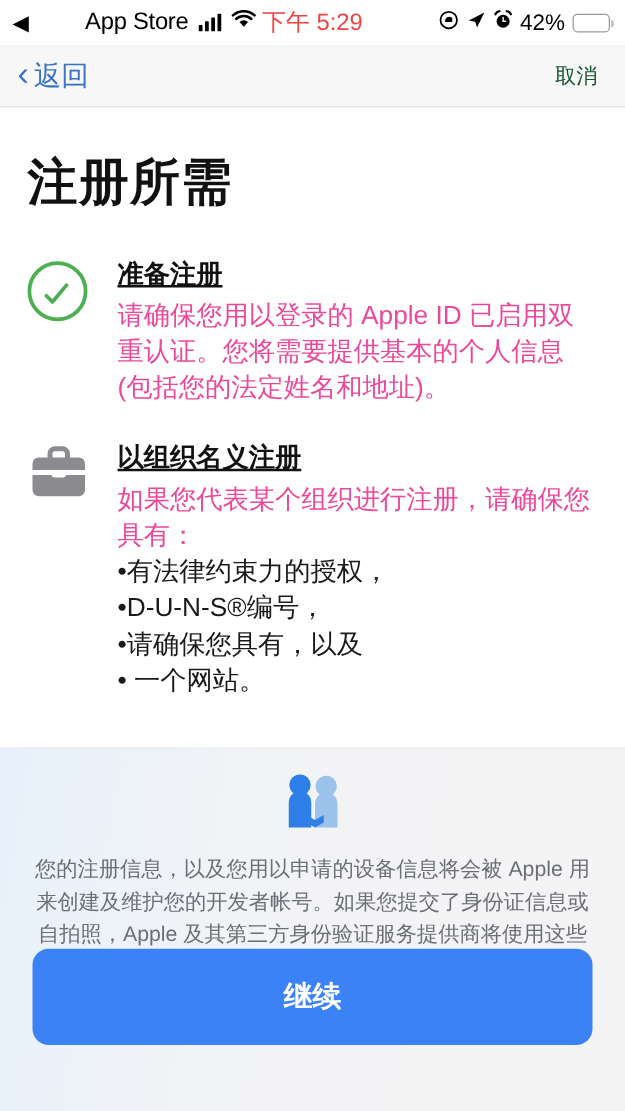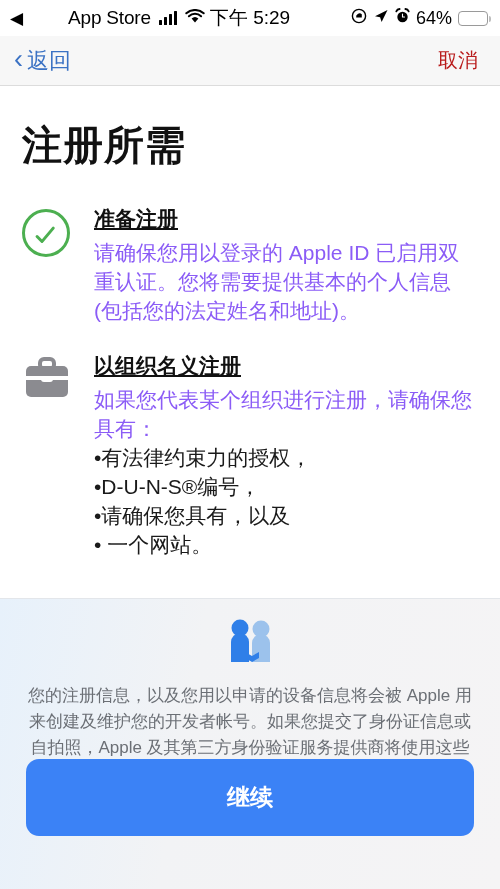--- a/index.html
+++ b/index.html
@@ -23,21 +23,21 @@
   }
   .sb-left{ display:flex; align-items:center; gap:5px; }
   .sb-backarrow{ font-size:17px; color:#000; line-height:1; }
   .sb-carrier{ font-size:19px; color:#000; letter-spacing:-0.2px;margin-left:40px; }
   .sb-signal{ display:flex; align-items:flex-end; gap:2px; height:14px; margin-left:3px;}
   .sb-signal i{ width:3px; background:#000; border-radius:0.5px; display:block;}
   .sb-signal i:nth-child(1){height:5px;}
   .sb-signal i:nth-child(2){height:8px;}
   .sb-signal i:nth-child(3){height:11px;}
   .sb-signal i:nth-child(4){height:14px;}
-  .sb-center{ position:absolute; left:0; right:0; text-align:center; font-size:19px; color:#000000; pointer-events:none;}
+  .sb-center{ position:absolute; left:0; right:0; text-align:center; font-size:19px; color:#ef4444; pointer-events:none;}
   .sb-right{ display:flex; align-items:center; gap:6px; z-index:2;}
   .sb-pct{ font-size:18px; color:#000; }
   .battery{
     position:relative; width:30px; height:15px;
     border:1.6px solid #9a9a9a; border-radius:4px; padding:1.5px;
   }
   .battery .fill{ width:100%; height:100%; background:#4CD964; border-radius:2px; }
   .battery:after{
     content:""; position:absolute; right:-4px; top:4px;
     width:2.5px; height:6px; background:#bdbdbd; border-radius:0 2px 2px 0;
@@ -50,40 +50,40 @@
   
   .navbar{
     position:absolute; top:36px; left:0; width:500px; height:50px;
     background:#f7f7f7; display:flex; align-items:center;
     justify-content:space-between; padding:0 22px 0 14px;
     border-bottom:0.5px solid #dcdcdc;
   }
   .nav-back{ display:flex; align-items:center; gap:4px; color:#3b72c4; cursor:pointer;}
   .nav-chev{ font-size:27px; font-weight:300; line-height:1; margin-top:-3px;}
   .nav-back-label{ font-size:22px; }
-  .nav-cancel{ font-size:20px; color:#b91c1c; cursor:pointer;text-align:center;}
+  .nav-cancel{ font-size:17px; color:#14532d; cursor:pointer;text-align:center;}
 
   
   .content{
     position:absolute; top:86px; left:0; width:500px; bottom:0;
     background:#ffffff; padding:0 22px;
   }
   .page-title{
     font-size:40px; font-weight:bold; color:#111;
     margin-top:32px; letter-spacing:1px;
   }
 
   .section{ display:flex; margin-top:32px; }
   .sec-icon{ width:72px; flex:0 0 72px; padding-top:4px; }
   .sec-body{ flex:1; padding-right:4px; }
   .sec-head{
     font-size:21px; font-weight:bold; color:#111; margin-bottom:6px;text-decoration:underline;
   }
   .sec-text{
-    font-size:21px; color:#8b5cf6; line-height:1.38;
+    font-size:21px; color:#ec4899; line-height:1.38;
   }
   .bullets{ list-style:none; margin-top:0; }
   .bullets li{ font-size:21px; color:#1a1a1a; line-height:1.38; }
 
   
   .check-circle{
     width:48px; height:48px; border:3px solid #4CAF50; border-radius:50%;
     position:relative;
   }
   .check-circle:before{
@@ -154,21 +154,21 @@
             <path d="M14.5 2 L2 8.3 L7.1 9.3 L8.6 14 Z" fill="#000"></path>
           </svg>
       </span>
       <span>
         <svg width="15" height="16" viewBox="0 0 15 16">
             <circle cx="7.5" cy="9" r="5.2" fill="#000"></circle>
             <path d="M1.3 3.4 A4 4 0 0 1 4.6 1.0 M13.7 3.4 A4 4 0 0 0 10.4 1.0" stroke="#000" stroke-width="1.8" fill="none" stroke-linecap="round"></path>
             <path d="M7.5 6 v3 h2" stroke="#fff" stroke-width="1.1" fill="none" stroke-linecap="round"></path>
           </svg>
       </span>
-      <span class="sb-pct">64%</span>
+      <span class="sb-pct">42%</span>
       <span class="battery">
         <span class="fill"></span>
         <span class="bolt">⚡</span>
       </span>
     </div>
   </div>
 
   <div class="navbar">
     <div class="nav-back">
       <span class="nav-chev">‹</span>

